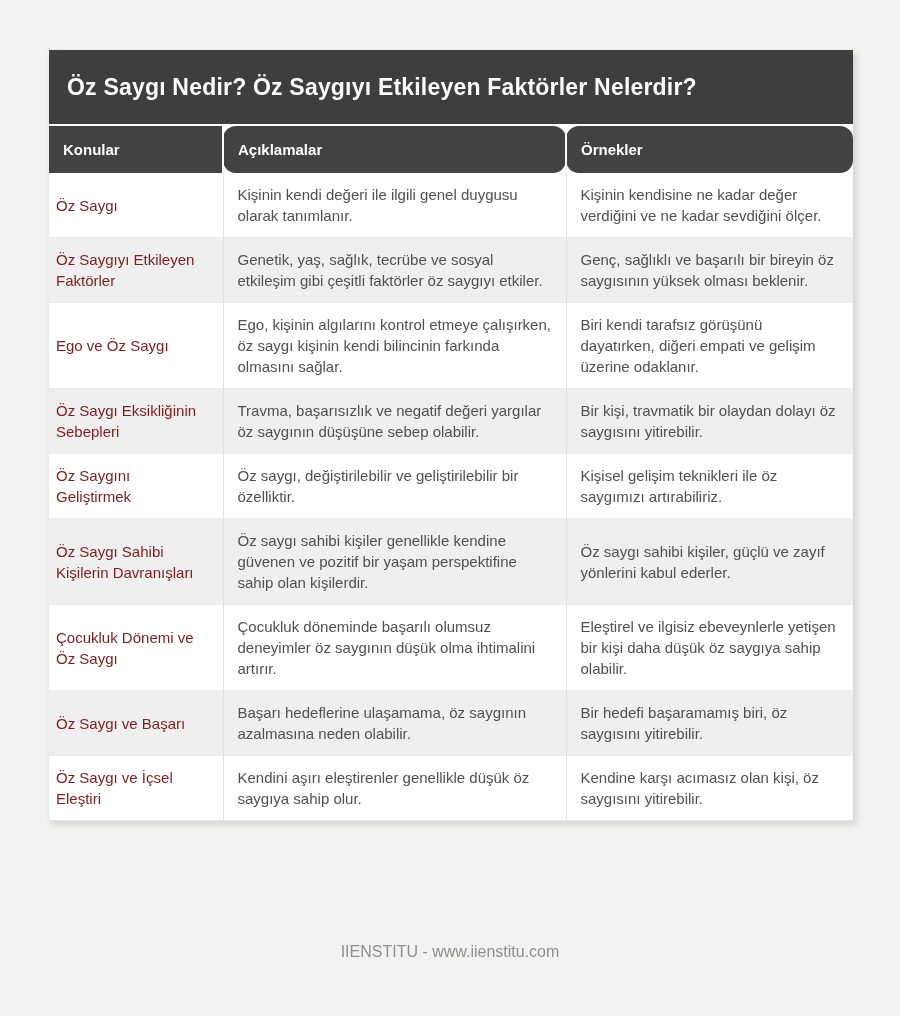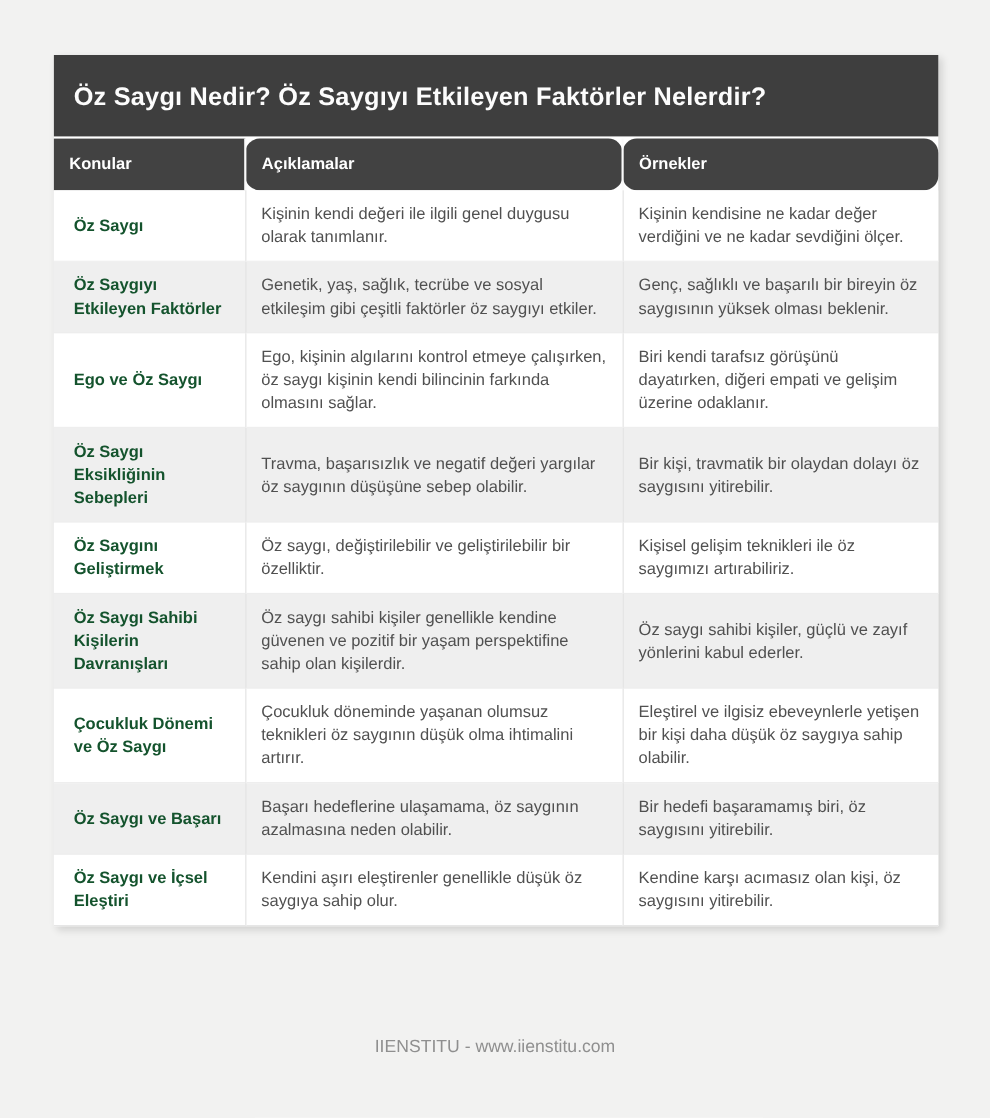--- a/index.html
+++ b/index.html
@@ -46,21 +46,21 @@
   }
   thead th + th { border-left: 2px solid #fbfbfb; border-radius: 13px; }
   tbody td {
     font-size: 15px;
     color: #505050;
     line-height: 21px;
     padding: 11px 14px;
     vertical-align: middle;
   }
   tbody td + td { border-left: 1px solid #e2e2e2; }
-  tbody td.c-topic { padding-left: 18px; color: #14532d; font-weight: bold; }
+  tbody td.c-topic { padding-left: 7px; color: #7f1d1d; }
   tbody tr:nth-child(odd)  { background: #ffffff; }
   tbody tr:nth-child(even) { background: #efefef; }
   tbody tr { border-top: 1px solid #ededed; }
   tbody tr:first-child { border-top: none; }
   tbody tr:last-child { border-bottom: 1px solid #e4e4e4; }
   .footer {
     position: absolute;
     top: 943px;
     left: 0; right: 0;
     text-align: center;
@@ -112,21 +112,21 @@
         <td>Öz saygı, değiştirilebilir ve geliştirilebilir bir özelliktir.</td>
         <td>Kişisel gelişim teknikleri ile öz saygımızı artırabiliriz.</td>
       </tr>
       <tr>
         <td class="c-topic">Öz Saygı Sahibi Kişilerin Davranışları</td>
         <td>Öz saygı sahibi kişiler genellikle kendine güvenen ve pozitif bir yaşam perspektifine sahip olan kişilerdir.</td>
         <td>Öz saygı sahibi kişiler, güçlü ve zayıf yönlerini kabul ederler.</td>
       </tr>
       <tr>
         <td class="c-topic">Çocukluk Dönemi ve Öz Saygı</td>
-        <td>Çocukluk döneminde yaşanan olumsuz teknikleri öz saygının düşük olma ihtimalini artırır.</td>
+        <td>Çocukluk döneminde başarılı olumsuz deneyimler öz saygının düşük olma ihtimalini artırır.</td>
         <td>Eleştirel ve ilgisiz ebeveynlerle yetişen bir kişi daha düşük öz saygıya sahip olabilir.</td>
       </tr>
       <tr>
         <td class="c-topic">Öz Saygı ve Başarı</td>
         <td>Başarı hedeflerine ulaşamama, öz saygının azalmasına neden olabilir.</td>
         <td>Bir hedefi başaramamış biri, öz saygısını yitirebilir.</td>
       </tr>
       <tr>
         <td class="c-topic">Öz Saygı ve İçsel Eleştiri</td>
         <td>Kendini aşırı eleştirenler genellikle düşük öz saygıya sahip olur.</td>

